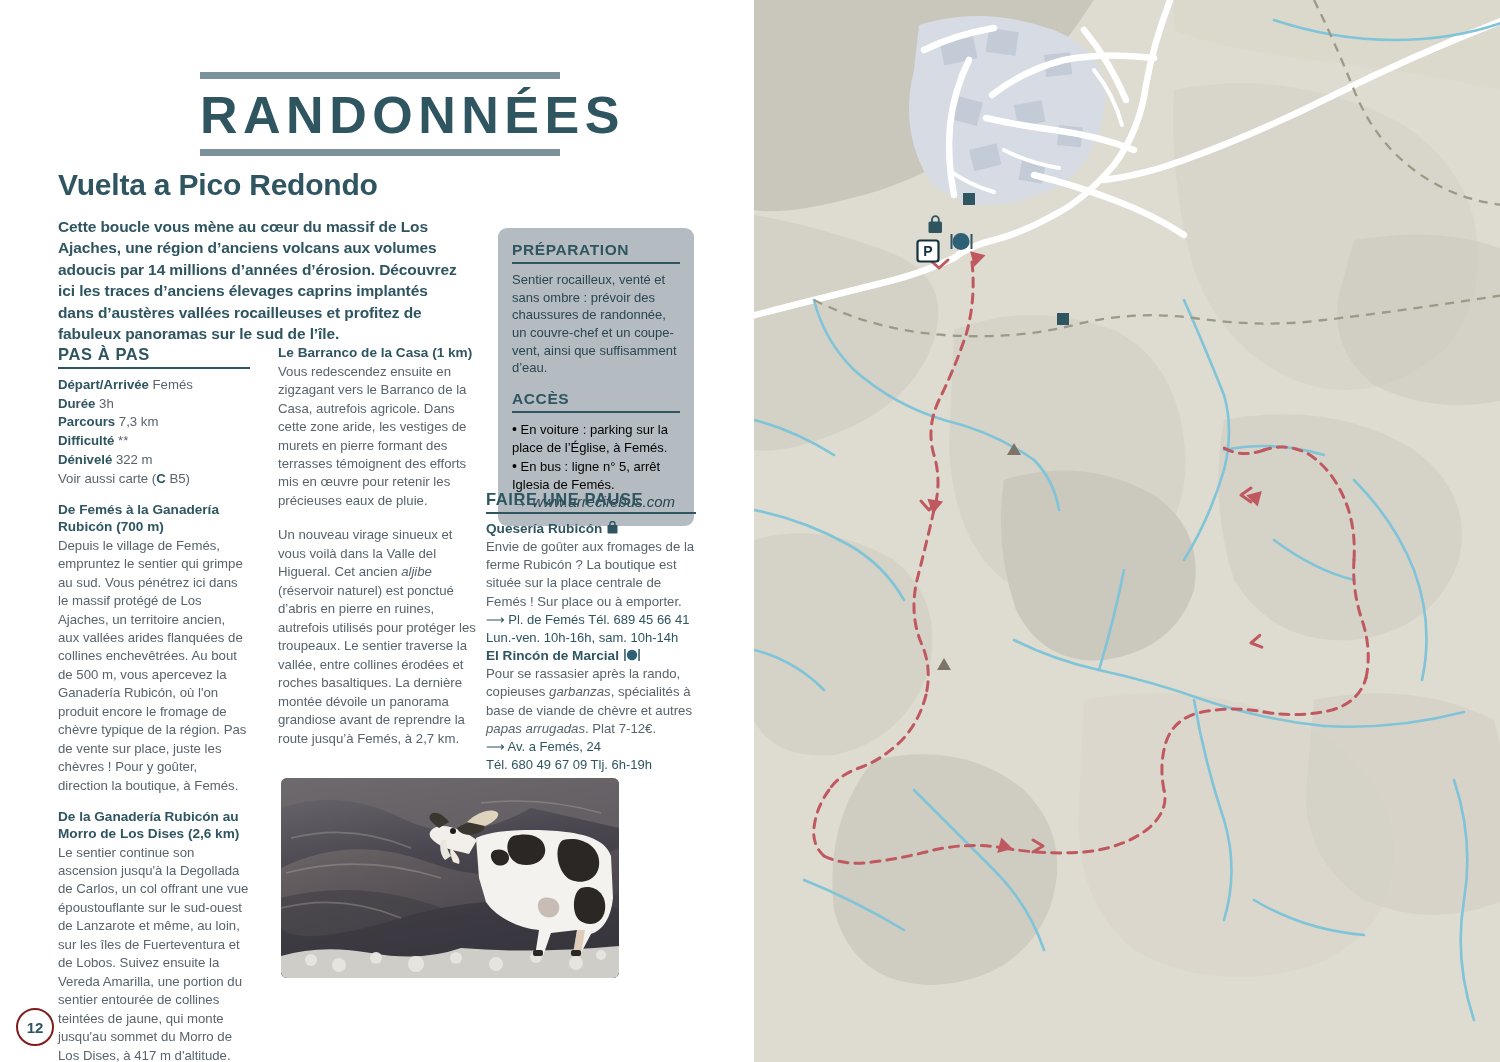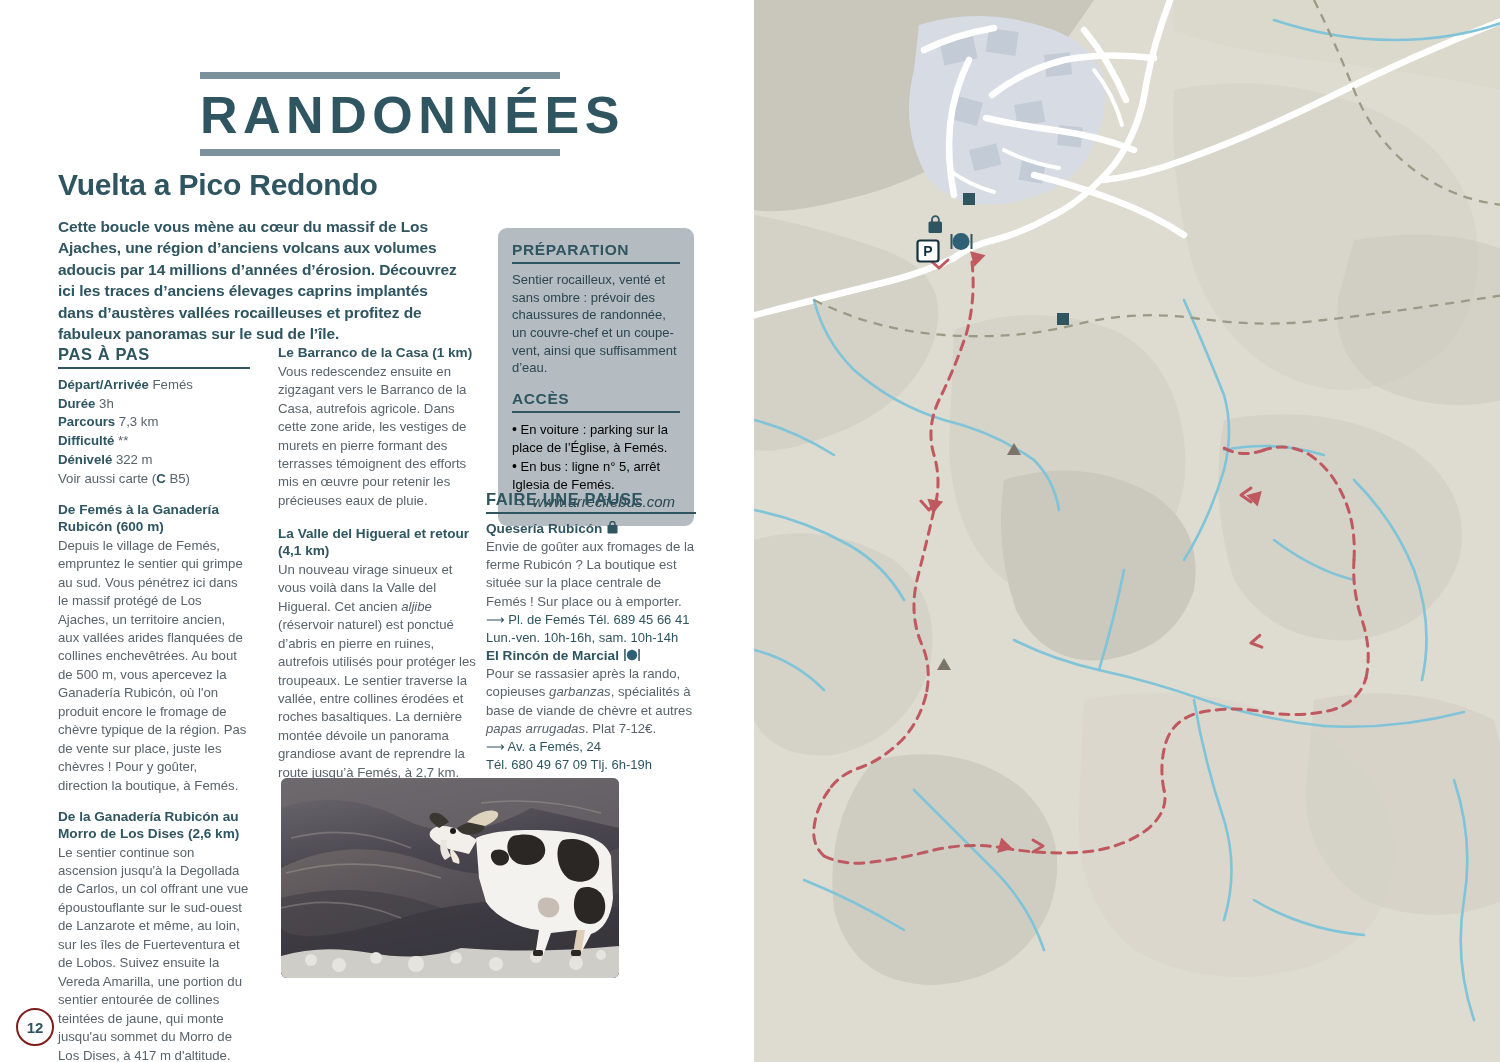--- a/index.html
+++ b/index.html
@@ -131,38 +131,37 @@
         <div><b>Parcours</b>
           <span>7,3 km</span></div>
         <div><b>Difficulté</b>
           <span>**</span></div>
         <div><b>Dénivelé</b>
           <span>322 m</span></div>
         <div><span>Voir aussi carte (</span><b>C</b><span> B5)</span></div>
       </div>
 
       <div class="blk">
-        <h4>De Femés à la Ganadería Rubicón (600 m)</h4>
+        <h4>De Femés à la Ganadería Rubicón (700 m)</h4>
         <p>Depuis le village de Femés, empruntez le sentier qui grimpe au sud. Vous pénétrez ici dans le massif protégé de Los Ajaches, un territoire ancien, aux vallées arides flanquées de collines enchevêtrées. Au bout de 500 m, vous apercevez la Ganadería Rubicón, où l'on produit encore le fromage de chèvre typique de la région. Pas de vente sur place, juste les chèvres ! Pour y goûter, direction la boutique, à Femés.</p>
       </div>
 
       <div class="blk">
         <h4>De la Ganadería Rubicón au Morro de Los Dises (2,6 km)</h4>
         <p>Le sentier continue son ascension jusqu'à la Degollada de Carlos, un col offrant une vue époustouflante sur le sud-ouest de Lanzarote et même, au loin, sur les îles de Fuerteventura et de Lobos. Suivez ensuite la Vereda Amarilla, une portion du sentier entourée de collines teintées de jaune, qui monte jusqu'au sommet du Morro de Los Dises, à 417 m d'altitude.</p>
       </div>
     </div>
 
     <div class="colB">
       <div class="blk" style="margin-top:0">
         <h4>Le Barranco de la Casa (1 km)</h4>
         <p>Vous redescendez ensuite en zigzagant vers le Barranco de la Casa, autrefois agricole. Dans cette zone aride, les vestiges de murets en pierre formant des terrasses témoignent des efforts mis en œuvre pour retenir les précieuses eaux de pluie.</p>
       </div>
 
       <div class="blk" style="margin-top:16px">
-        <h4>La Valle del Higueral et retour (4,1 km)</h4>
         <p><span>Un nouveau virage sinueux et vous voilà dans la Valle del Higueral. Cet ancien </span><i>aljibe</i><span> (réservoir naturel) est ponctué d’abris en pierre en ruines, autrefois utilisés pour protéger les troupeaux. Le sentier traverse la vallée, entre collines érodées et roches basaltiques. La dernière montée dévoile un panorama grandiose avant de reprendre la route jusqu’à Femés, à 2,7 km.</span></p>
       </div>
     </div>
 
     <div class="greybox">
       <div class="sec-head">PRÉPARATION</div>
       <p>Sentier rocailleux, venté et sans ombre : prévoir des chaussures de randonnée, un couvre-chef et un coupe-vent, ainsi que suffisamment d’eau.</p>
       <div class="sec-head second">ACCÈS</div>
       <ul>
         <li><span class="bul">•</span> <span>En voiture : parking sur la place de l’Église, à Femés.</span></li>

